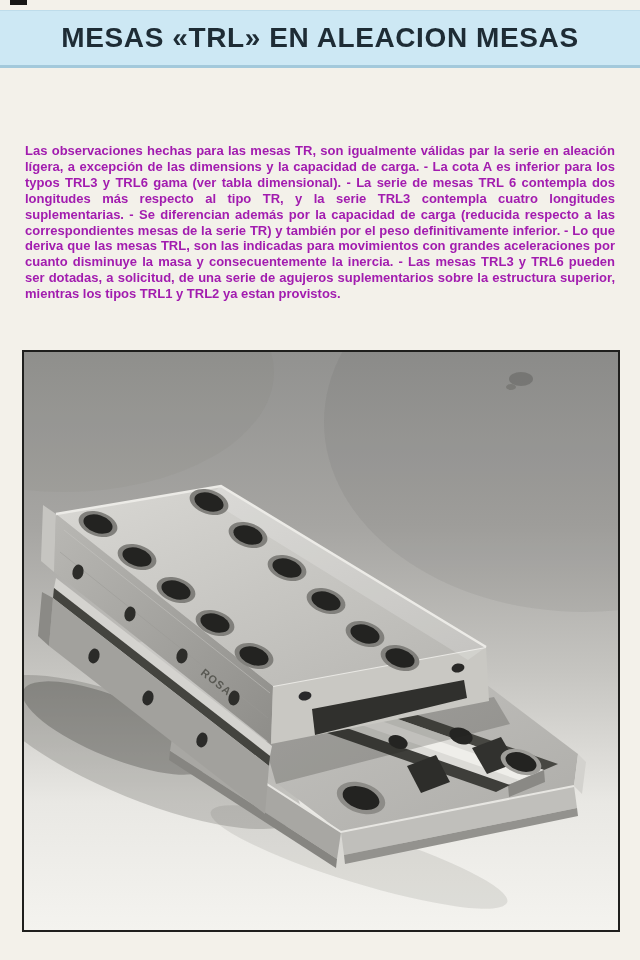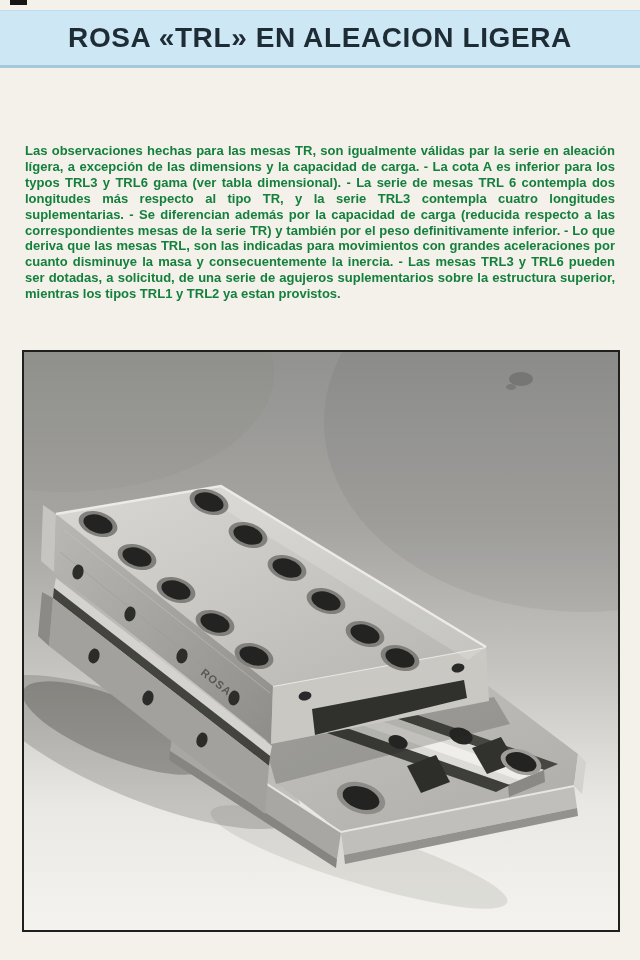--- a/index.html
+++ b/index.html
@@ -28,38 +28,38 @@
     font-weight:700;
     letter-spacing:0.6px;
     color:#1e2c35;
   }
   .body-text{
     position:absolute;left:25px;top:143px;width:590px;
     margin:0;
     font-size:13px;
     line-height:15.9px;
     font-weight:700;
-    color:#15803d;
+    color:#a21caf;
     text-align:justify;
   }
   .photo{
     position:absolute;left:22px;top:350px;width:594px;height:578px;
     margin:0;
     border:2px solid #1f1f1d;
     background:#b9b8b4;
   }
   .photo svg{display:block;width:594px;height:578px;}
 </style>
 </head>
 <body>
 
 <div class="corner-mark"></div>
 
 <header class="band">
-  <h1>ROSA «TRL» EN ALEACION LIGERA</h1>
+  <h1>MESAS «TRL» EN ALEACION MESAS</h1>
 </header>
 
 <p class="body-text">Las observaciones hechas para las mesas TR, son igualmente válidas par la serie en aleación lígera, a excepción de las dimensions y la capacidad de carga. - La cota A es inferior para los typos TRL3 y TRL6 gama (ver tabla dimensional). - La serie de mesas TRL 6 contempla dos longitudes más respecto al tipo TR, y la serie TRL3 contempla cuatro longitudes suplementarias. - Se diferencian además por la capacidad de carga (reducida respecto a las correspondientes mesas de la serie TR) y también por el peso definitivamente inferior. - Lo que deriva que las mesas TRL, son las indicadas para movimientos con grandes aceleraciones por cuanto disminuye la masa y consecuentemente la inercia. - Las mesas TRL3 y TRL6 pueden ser dotadas, a solicitud, de una serie de agujeros suplementarios sobre la estructura superior, mientras los tipos TRL1 y TRL2 ya estan provistos.</p>
 
 <figure class="photo">
   <svg viewBox="0 0 594 578" aria-hidden="true">
     <defs>
       <linearGradient id="bgGrad" x1="0" y1="0" x2="0" y2="1">
         <stop offset="0" stop-color="#929290"></stop>
         <stop offset="0.3" stop-color="#a6a5a2"></stop>

